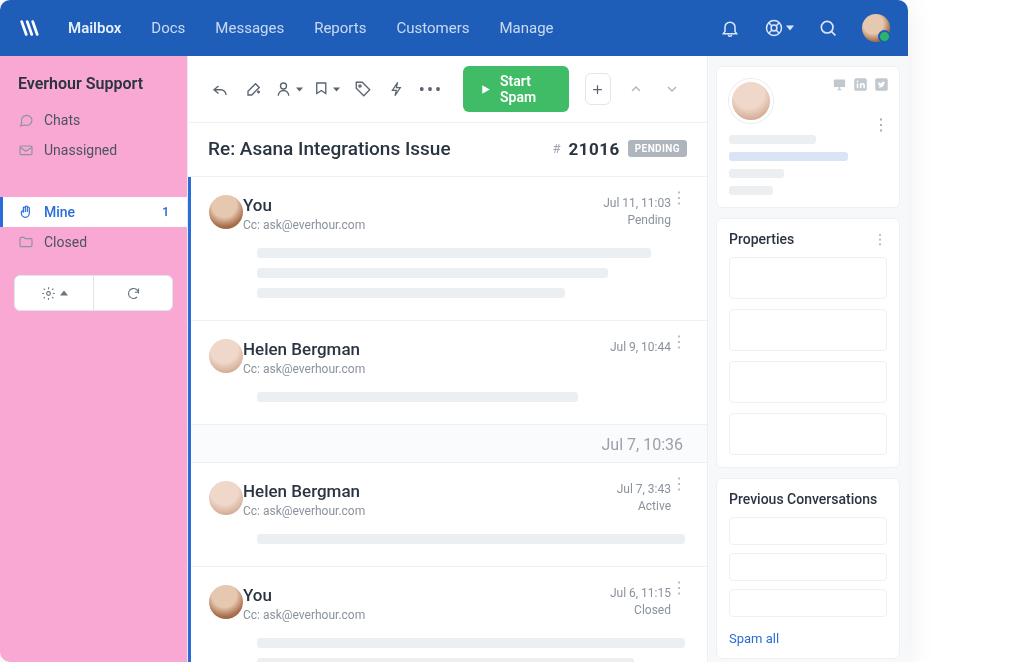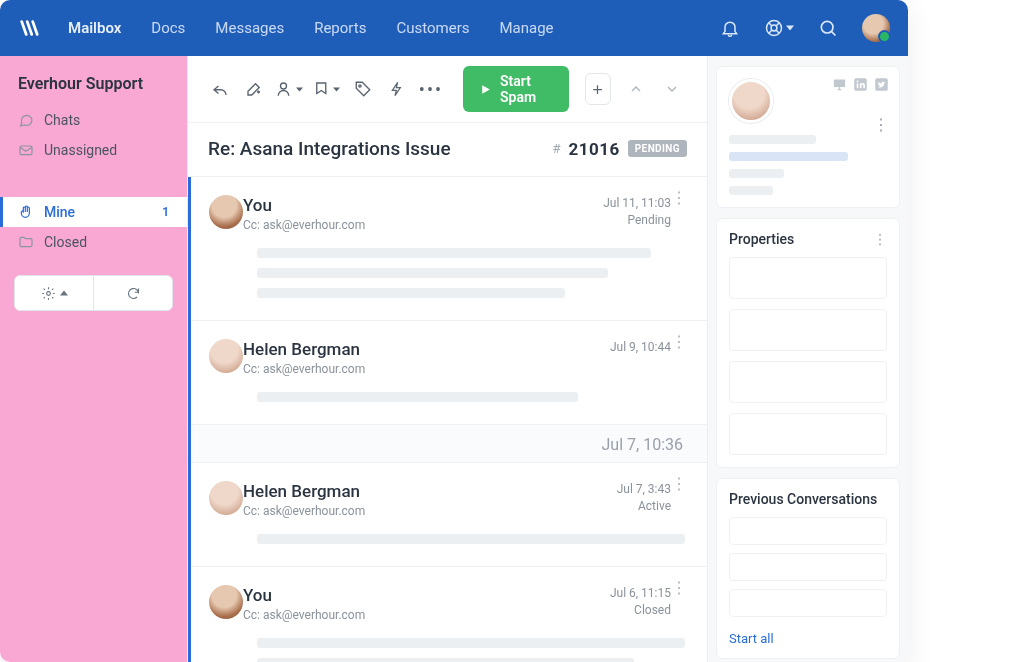--- a/index.html
+++ b/index.html
@@ -387,18 +387,18 @@
 
       <div class="rcard">
         <div class="rcard-head">
           <span>Previous Conversations</span>
         </div>
         <div class="prop-grid" style="gap:8px;">
           <div class="box" style="height:28px;"></div>
           <div class="box" style="height:28px;"></div>
           <div class="box" style="height:28px;"></div>
         </div>
-        <div style="margin-top:14px;" class="viewall">Start all</div>
+        <div style="margin-top:14px;" class="viewall">Spam all</div>
       </div>
     </div>
 
   </div>
 </div>
 
 </body></html>

